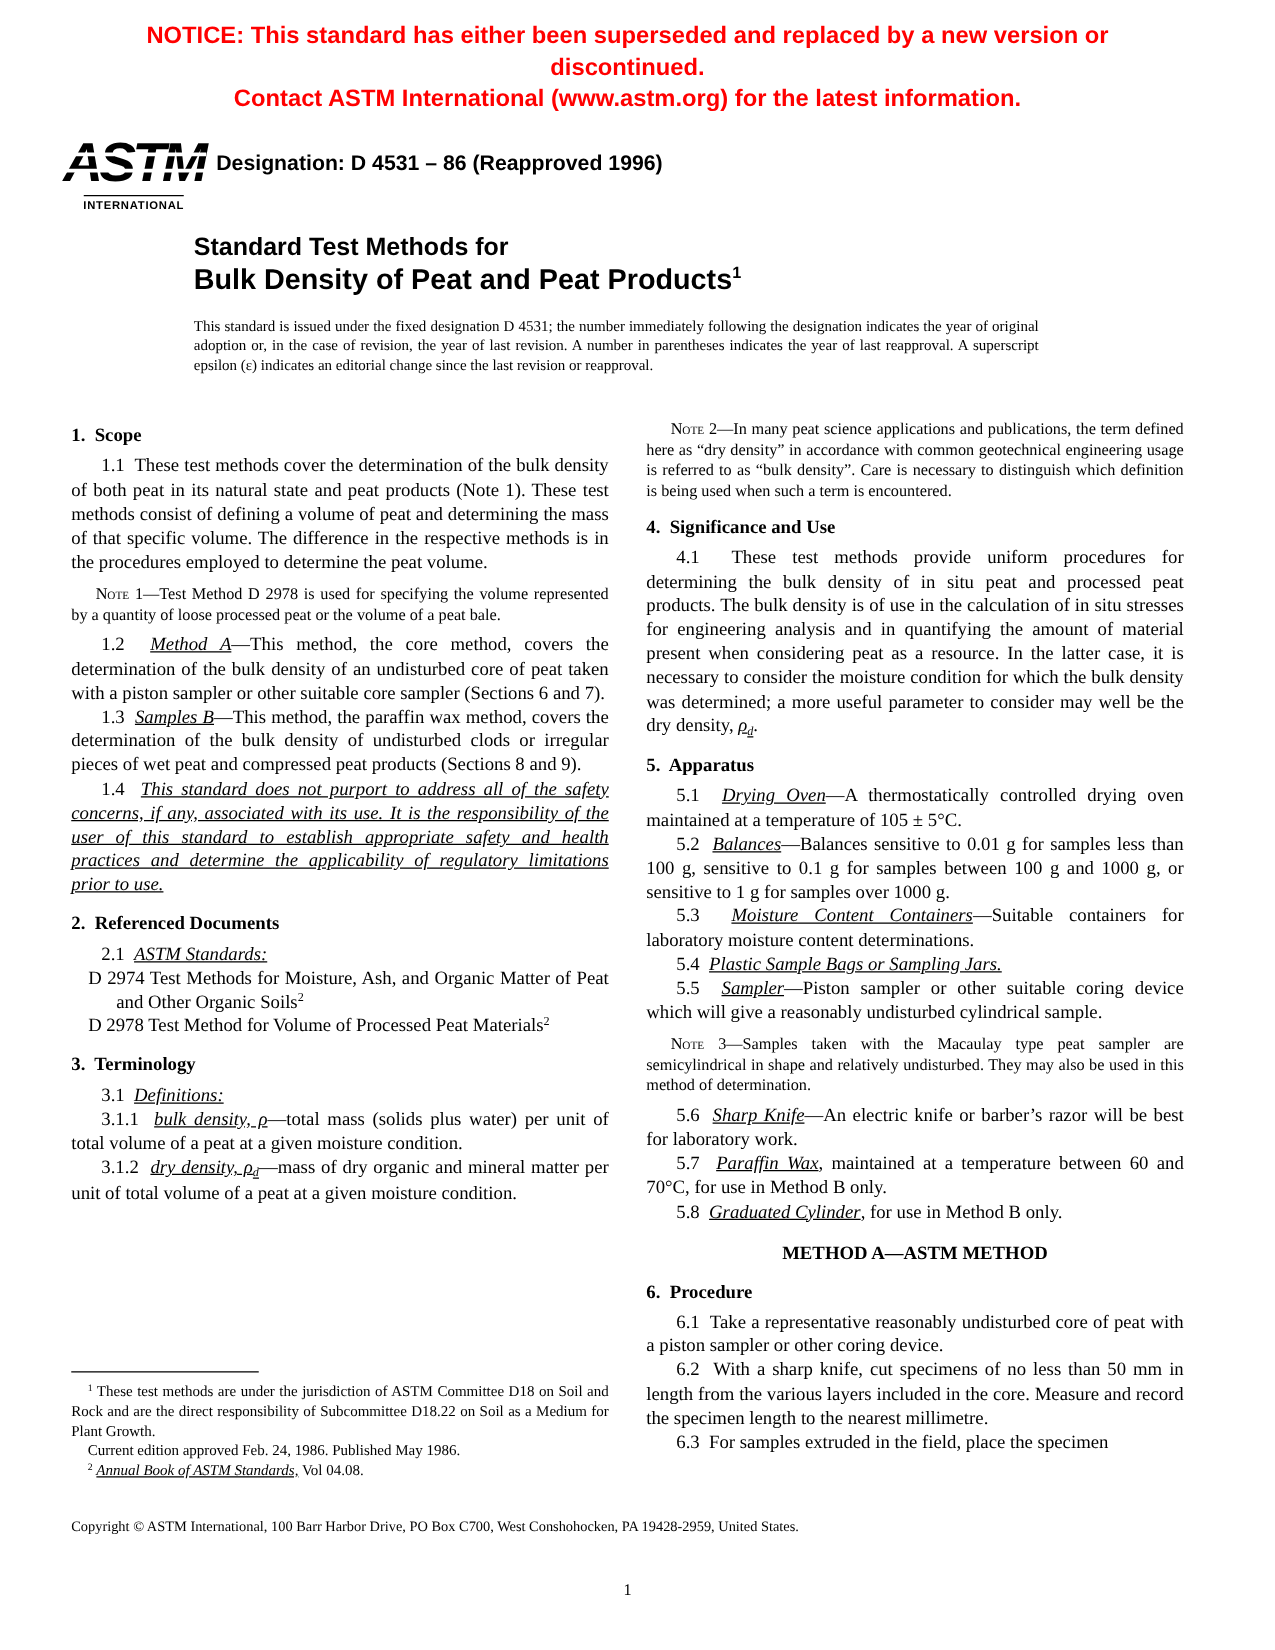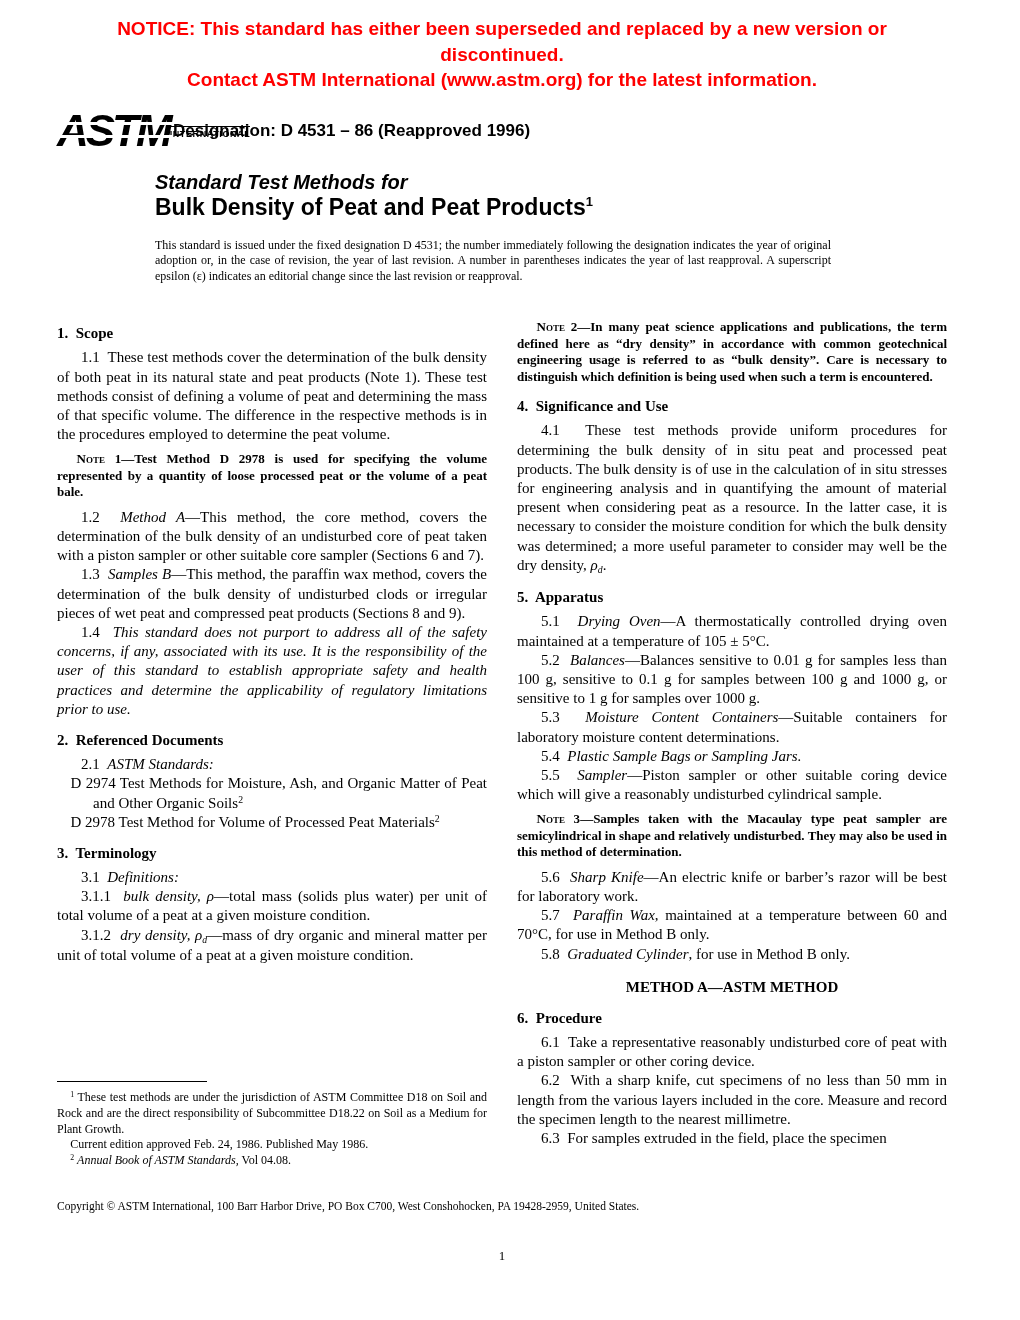--- a/index.html
+++ b/index.html
@@ -9,55 +9,55 @@
     padding:16px 73px 0 57px; overflow:hidden; position:relative;
     font-family:"Liberation Serif", serif;
   }
   
   .notice {
     font-family:"Liberation Sans", sans-serif; font-weight:bold; color:#ff0000;
     text-align:center; font-size:19px; line-height:1.35; margin-bottom:16px;
   }
   
   .header { display:flex; align-items:flex-start; margin-top:8px; }
-  .logo { width:100px; display:flex; flex-direction:row; align-items:center; }
+  .logo { width:100px; display:flex; flex-direction:column; align-items:center; }
   .logo-mark {
     position:relative; font-family:"Liberation Sans", sans-serif; font-weight:bold;
     font-style:italic; font-size:44px; line-height:1; letter-spacing:-3px; color:#000;
   }
   .logo-stripe { position:absolute; left:-2px; right:-2px; height:3px; background:#fff; }
   .logo-stripe.s1 { top:13px; }
   .logo-stripe.s2 { top:26px; }
   .logo-intl {
     font-family:"Liberation Sans", sans-serif; font-size:9px; font-weight:bold;
     letter-spacing:0.6px; margin-top:3px; border-top:1.5px solid #000; padding-top:2px;
   }
   .designation {
     font-family:"Liberation Sans", sans-serif; font-weight:bold; font-size:17px;
     margin:12px 0 0 16px;
   }
   
   .title-block { margin-left:98px; margin-top:18px; }
-  .title1 { font-family:"Liberation Sans", sans-serif; font-weight:bold; font-size:20px; line-height:1.15;font-style:italic; }
+  .title1 { font-family:"Liberation Sans", sans-serif; font-weight:bold; font-size:20px; line-height:1.15; }
   .title2 { font-family:"Liberation Sans", sans-serif; font-weight:bold; font-size:23px; line-height:1.2; }
   .title2 sup { font-size:13px; }
   .issue {
     font-size:12px; line-height:1.3; text-align:justify; width:676px; margin-top:16px;
   }
   
   .docbody { display:flex; gap:30px; margin-top:28px; }
   .col { width:438px; font-size:15px; line-height:1.28; text-align:justify; }
   .col.left { display:flex; flex-direction:column; min-height:856px; }
   .blk { margin:0; }
   .blk.heading { font-weight:bold; margin-top:12px; margin-bottom:5px; text-align:left; }
   .blk.para { text-indent:1.6em; }
-  .blk.note { font-size:13px; line-height:1.27; text-indent:1.5em; margin:7px 0;font-weight:bold; }
+  .blk.note { font-size:13px; line-height:1.27; text-indent:1.5em; margin:7px 0; }
   .blk.refdoc { padding-left:2.4em; text-indent:-1.5em; }
   .blk.center { text-align:center; font-weight:bold; margin:14px 0 2px 0; }
-  .s-i { font-style:italic; }
+  .s-i { font-style:italic;text-decoration:underline; }
   .s-sub { font-size:0.65em; vertical-align:-0.3em; }
   .s-sup { font-size:0.65em; vertical-align:0.5em; }
   .s-sc { font-variant:small-caps; }
   
   .footnotes { margin-top:auto; padding-top:10px; }
   .fn-rule { width:150px; border-top:1px solid #000; margin-bottom:8px; }
   .blk.fn { font-size:12px; line-height:1.3; text-indent:1.1em; text-align:justify; }
   
   .footer { font-size:11.5px; margin-top:32px; }
   .pagenum { text-align:center; font-size:13px; margin-top:36px; }

